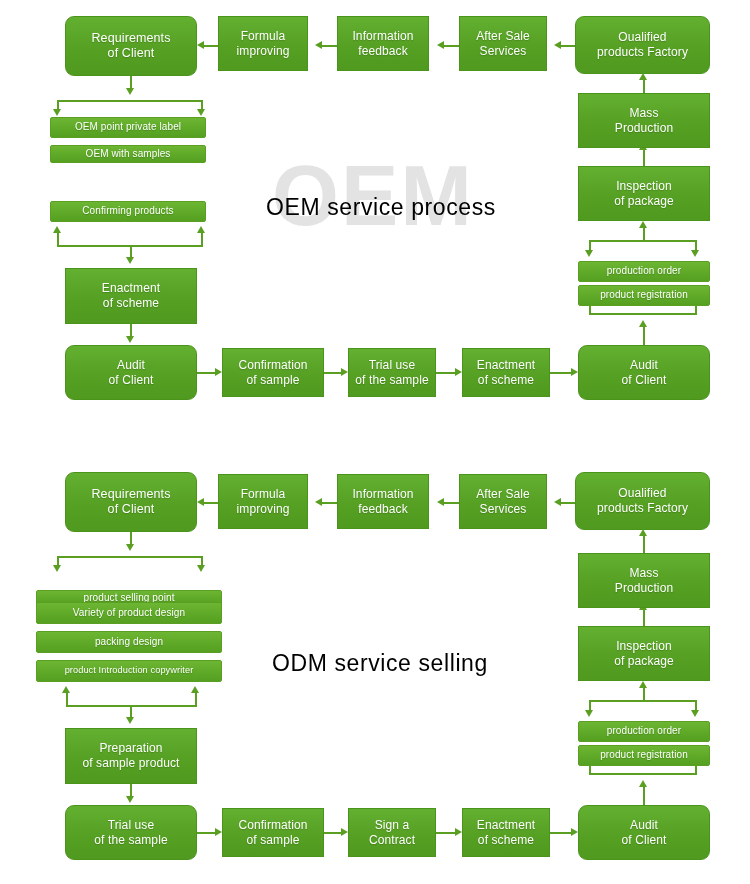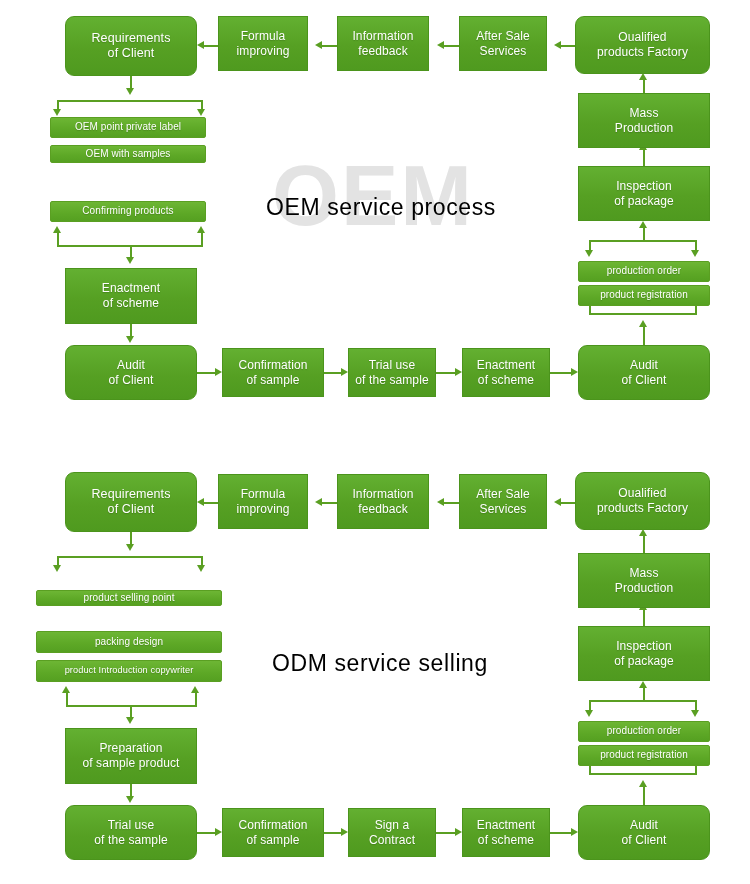--- a/index.html
+++ b/index.html
@@ -173,20 +173,21 @@
 
     <div class="ln lnv" style="left:130px;top:80px;height:14px;"></div>
     <div class="arw arw-d" style="left:126px;top:92px;"></div>
     <div class="ln lnh" style="left:57px;top:104px;width:146px;"></div>
     <div class="ln lnv" style="left:57px;top:104px;height:11px;"></div>
     <div class="ln lnv" style="left:201px;top:104px;height:11px;"></div>
     <div class="arw arw-d" style="left:53px;top:113px;"></div>
     <div class="arw arw-d" style="left:197px;top:113px;"></div>
 
     <div class="box listrow tiny" style="left:36px;top:138px;width:186px;height:16px;">product selling point</div>
+    <div class="box listrow tiny" style="left:36px;top:150px;width:186px;height:22px;">Variety of product design</div>
     <div class="box listrow xtiny" style="left:36px;top:208px;width:186px;height:22px;">product Introduction copywriter</div>
     <div class="box listrow tiny" style="left:36px;top:179px;width:186px;height:22px;">packing design</div>
 
     <div class="arw arw-u" style="left:62px;top:234px;"></div>
     <div class="arw arw-u" style="left:191px;top:234px;"></div>
     <div class="ln lnv" style="left:66px;top:241px;height:14px;"></div>
     <div class="ln lnv" style="left:195px;top:241px;height:14px;"></div>
     <div class="ln lnh" style="left:66px;top:253px;width:131px;"></div>
     <div class="ln lnv" style="left:130px;top:253px;height:14px;"></div>
     <div class="arw arw-d" style="left:126px;top:265px;"></div>

